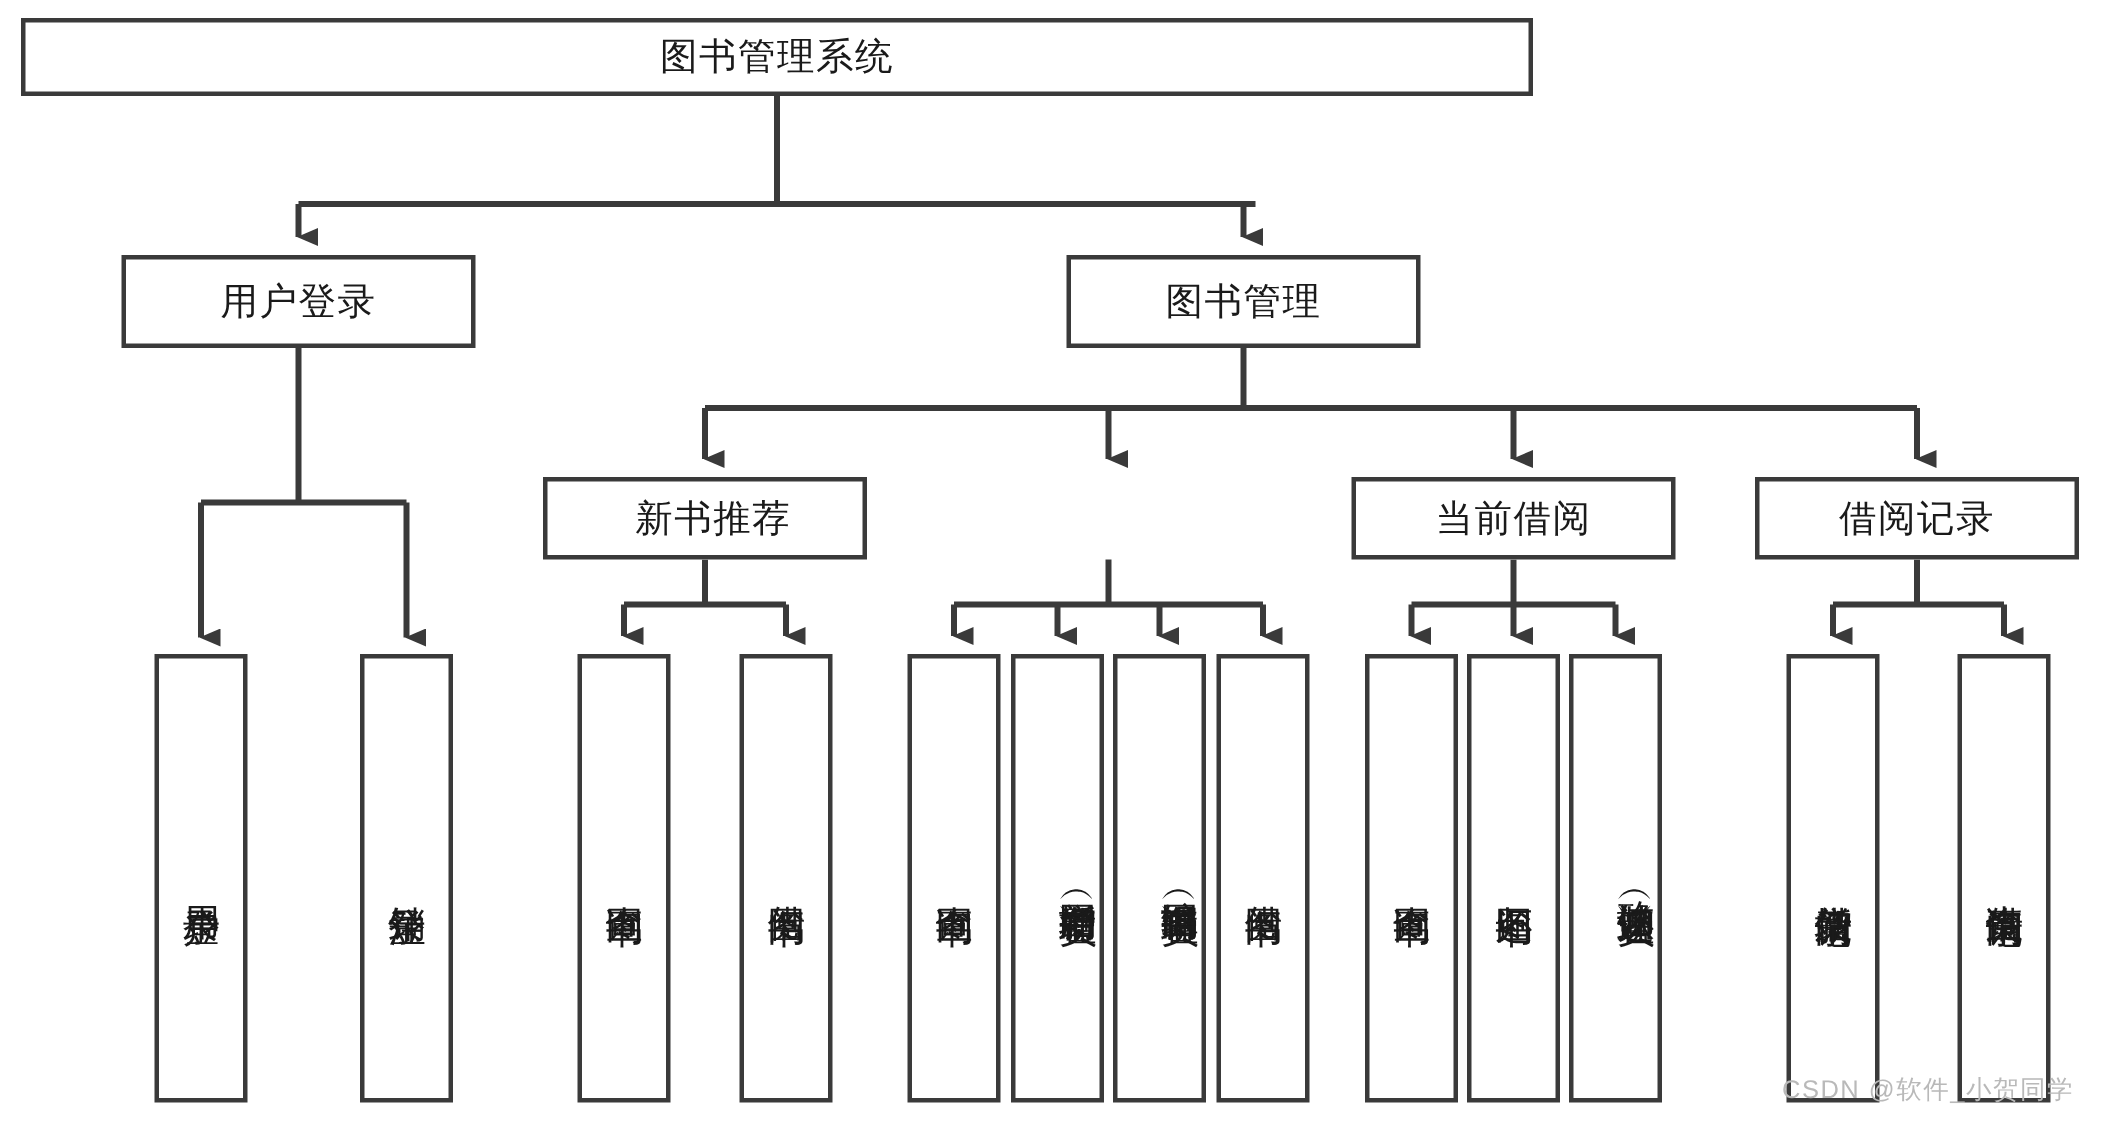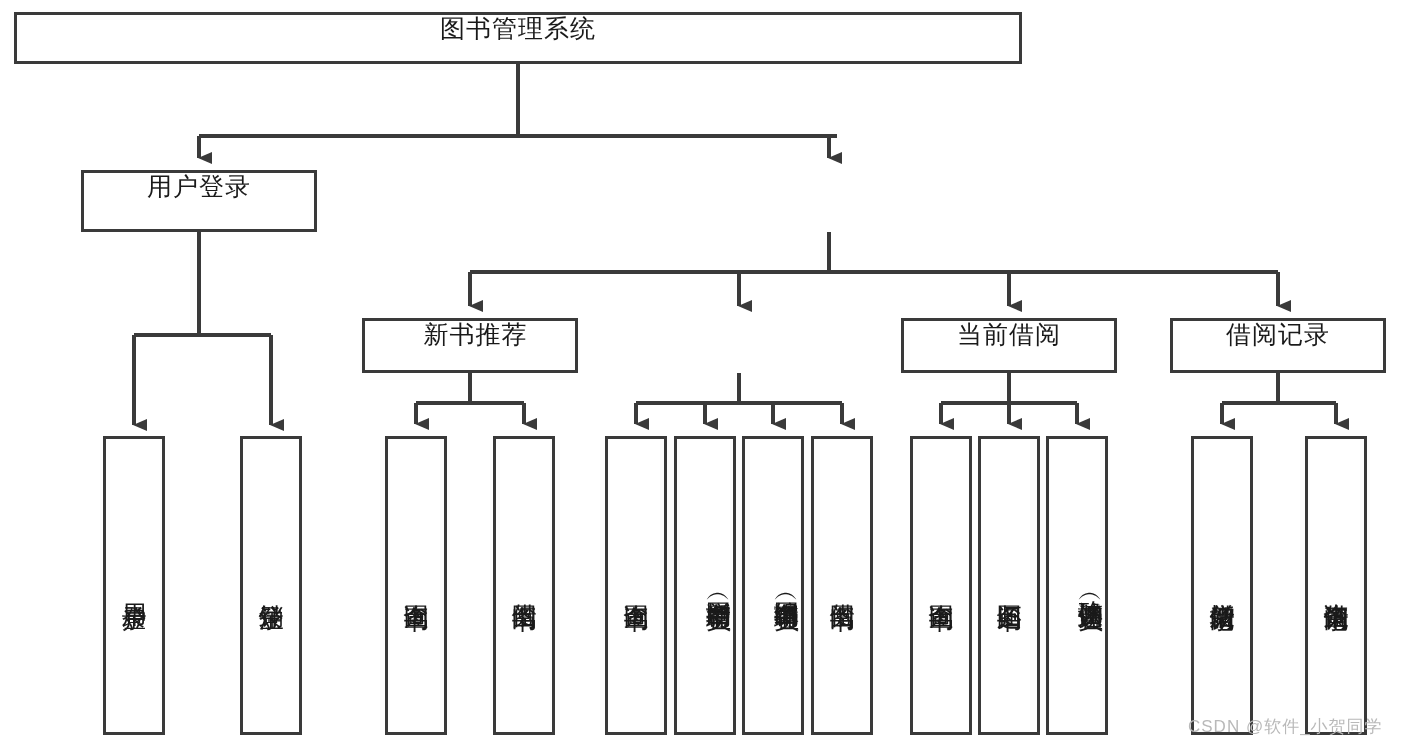--- a/index.html
+++ b/index.html
@@ -26,20 +26,21 @@
     height: 747px;
     pointer-events: none;
   }
   .node {
     position: absolute;
     box-sizing: border-box;
     border: 3px solid #3a3a3a;
     background: #ffffff;
     color: #1a1a1a;
     display: flex;
+    align-items: center;
     justify-content: center;
     text-align: center;
     z-index: 2;
   }
   .node.h {
     font-size: 25px;
     line-height: 1.1;
     letter-spacing: 1px;
   }
   .node.v {
@@ -123,20 +124,23 @@
     </g>
   </svg>
 
   <div class="node h" style="left:14px; top:12px; width:1008px; height:52px;">
     <span>图书管理系统</span>
   </div>
 
   <div class="node h" style="left:81px; top:170px; width:236px; height:62px;">
     <span>用户登录</span>
   </div>
+  <div class="node h" style="left:711px; top:170px; width:236px; height:62px;">
+    <span>图书管理</span>
+  </div>
 
   <div class="node h" style="left:362px; top:318px; width:216px; height:55px;padding-left:11px;">
     <span>新书推荐</span>
   </div>
   <div class="node h" style="left:901px; top:318px; width:216px; height:55px;">
     <span>当前借阅</span>
   </div>
   <div class="node h" style="left:1170px; top:318px; width:216px; height:55px;">
     <span>借阅记录</span>
   </div>

